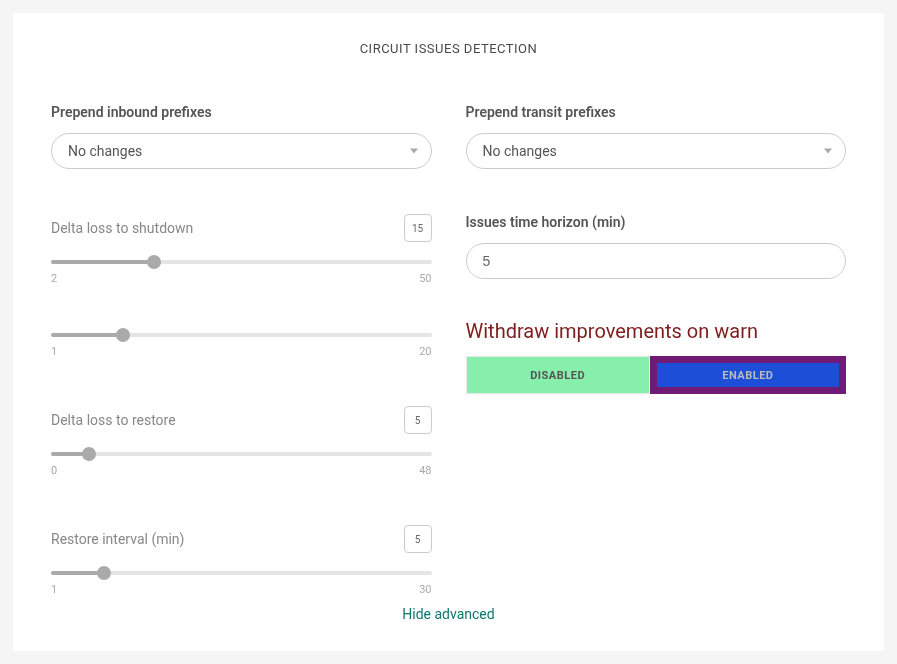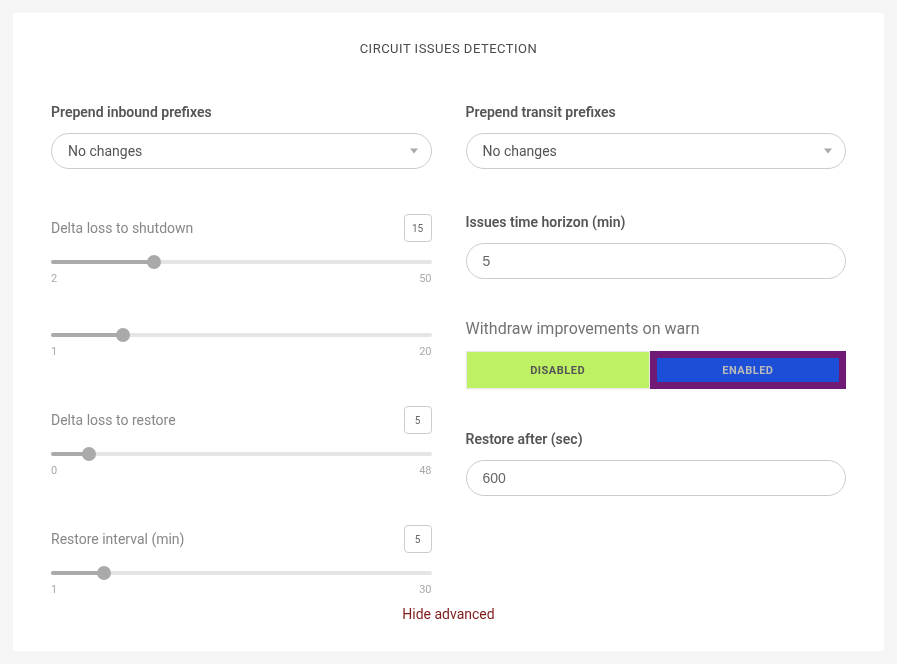--- a/index.html
+++ b/index.html
@@ -30,23 +30,23 @@
     }
     .col { flex: 1; }
     .field-label {
       font-size: 14px;
       font-weight: 600;
       color: #555;
       margin-bottom: 13px;
       display: block;
     }
     .field-label-light {
-      font-size: 16px;
+      font-size: 20px;
       font-weight: 400;
-      color: #737373;
+      color: #7f1d1d;
       margin-bottom: 13px;
       display: block;
     }
     .select-wrap {
       position: relative;
       margin-bottom: 45px;
     }
     .select {
       width: 100%;
       height: 36px;
@@ -144,36 +144,36 @@
       flex: 1;
       display: flex;
       align-items: center;
       justify-content: center;
       font-size: 11px;
       font-weight: 700;
       letter-spacing: 0.5px;
       cursor: pointer;
     }
     .toggle-active {
-      background: #bef264;
+      background: #86efac;
       color: #555;
       border: 1px solid #e8e8e8;
       box-shadow: 0 1px 3px rgba(0,0,0,0.04);
     }
     .toggle-inactive {
       background: #1d4ed8;
       color: #bbb;
       border: 7px solid #701a75;
       text-align: center;
     }
     .toggle-group-wrap { margin-bottom: 42px; }
     .footer-link {
       text-align: center;
       font-size: 14px;
-      color: #7f1d1d;
+      color: #0f766e;
       cursor: pointer;
       margin-top: 10px;
     }
   </style>
 </head>
 <body>
 
 <div class="panel">
   <div class="title">CIRCUIT ISSUES DETECTION</div>
 
@@ -263,22 +263,18 @@
       </div>
 
       <div class="toggle-group-wrap">
         <label class="field-label-light">Withdraw improvements on warn</label>
         <div class="toggle-group">
           <div class="toggle-btn toggle-active">DISABLED</div>
           <div class="toggle-btn toggle-inactive">ENABLED</div>
         </div>
       </div>
 
-      <div class="input-block" style="margin-bottom:0">
-        <label class="field-label">Restore after (sec)</label>
-        <input class="textinput" value="600" style="">
-      </div>
 
     </div>
   </div>
 
   <div class="footer-link">Hide advanced</div>
 </div>
 
 </body></html>

